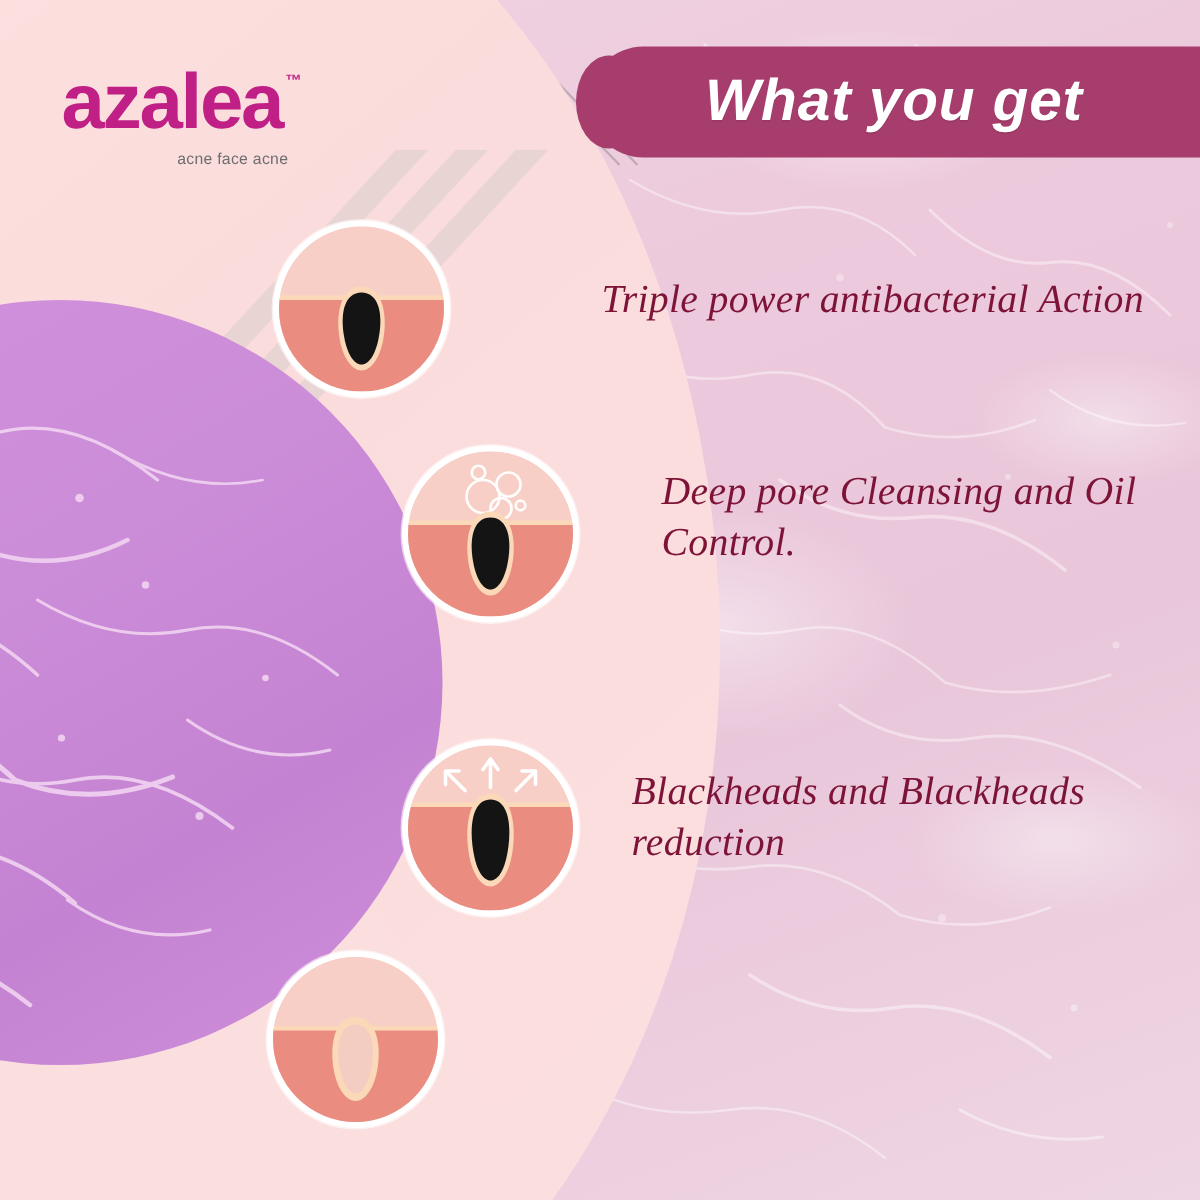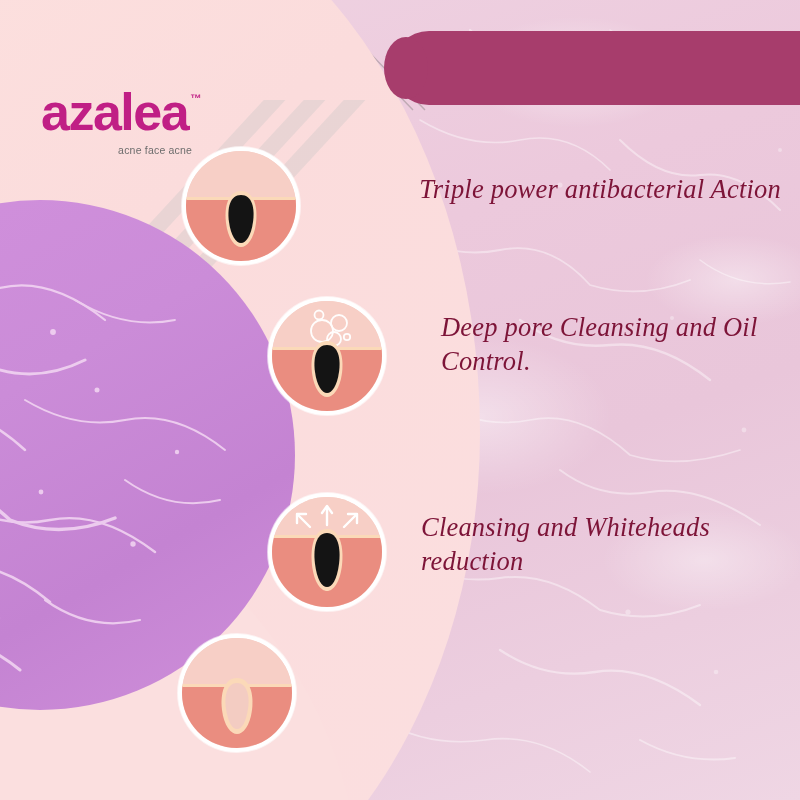--- a/index.html
+++ b/index.html
@@ -64,21 +64,21 @@
   .banner-text{
     position:absolute;left:392px;top:31px;width:408px;height:74px;
     display:flex;align-items:center;justify-content:center;
     color:#ffffff;font-weight:bold;font-style:italic;
     font-size:39px;letter-spacing:.6px;
     font-family:"Liberation Sans",sans-serif;
     text-shadow:0 1px 0 rgba(0,0,0,.07);
   }
 
   
-  .logo{position:absolute;left:41px;top:44px;margin-top:44px;}
+  .logo{position:absolute;left:41px;top:44px;}
   .logo-word{
     font-family:"Liberation Sans",sans-serif;
     font-weight:bold;font-size:52px;line-height:.95;
     color:#c01f85;letter-spacing:-1.5px;
   }
   .logo-tm{
     position:absolute;right:-13px;top:4px;
     font-size:11px;color:#c01f85;font-weight:bold;
   }
   .logo-sub{
@@ -103,21 +103,21 @@
     line-height:1.30;
     letter-spacing:.2px;
   }
 
   
   .ic1{left:182px;top:147px;}
   .ic2{left:268px;top:297px;}
   .ic3{left:268px;top:493px;}
   .ic4{left:178px;top:634px;}
 
-  .tx1{left:401px;top:172px;width:380px;text-align:right;}
+  .tx1{left:401px;top:182px;width:380px;}
   .tx2{left:441px;top:310px;width:355px;font-style:italic;}
   .tx3{left:421px;top:510px;width:380px;}
   .tx4{left:372px;top:658px;width:400px;}
 </style>
 </head>
 <body>
 
 <div id="stage">
 
   <div class="bg-marble"></div>
@@ -210,20 +210,21 @@
           <circle cx="348" cy="344" r="2.7"></circle>
         <circle cx="112" cy="452" r="2.3"></circle>
           <circle cx="268" cy="132" r="2.9"></circle>
         <circle cx="392" cy="252" r="2.2"></circle>
           <circle cx="48" cy="288" r="2.5"></circle>
       </g>
     </svg>
   </div>
 
   <div class="banner"></div>
+  <div class="banner-text">What you get</div>
 
   <div class="logo">
     <div class="logo-word">azalea</div>
     <div class="logo-tm">™</div>
     <div class="logo-sub">acne face acne</div>
   </div>
 
   <div class="icon-circle ic1">
     <svg class="icon-inner" viewBox="0 0 110 110">
       <rect x="0" y="0" width="110" height="48" fill="#f7cfc6"></rect>
@@ -263,21 +264,21 @@
           <path d="M50 16 L55 9 L60 16"></path>
         <path d="M38 30 L26 18"></path>
           <path d="M25 26 L25 17 L34 17"></path>
         <path d="M72 30 L84 18"></path>
           <path d="M85 26 L85 17 L76 17"></path>
       </g>
       <path d="M55 32 C42 32 38 50 40 68 C42 86 49 94 55 94 C61 94 68 86 70 68 C72 50 68 32 55 32 Z" fill="#fbd9b8"></path>
       <path d="M55 36 C44 36 41 51 43 67 C45 83 50 90 55 90 C60 90 65 83 67 67 C69 51 66 36 55 36 Z" fill="#141414"></path>
     </svg>
   </div>
-  <div class="feat-text tx3">Cleansing and Whiteheads reduction</div>
+  <div class="feat-text tx3">Blackheads and Blackheads reduction</div>
 
   <div class="icon-circle ic4">
     <svg class="icon-inner" viewBox="0 0 110 110">
       <rect x="0" y="0" width="110" height="48" fill="#f7cfc6"></rect>
       <rect x="0" y="48" width="110" height="62" fill="#ea8d80"></rect>
       <rect x="0" y="46" width="110" height="3" fill="#fbd9b8"></rect>
       <path d="M55 40 C42 40 38 56 40 72 C42 88 49 96 55 96 C61 96 68 88 70 72 C72 56 68 40 55 40 Z" fill="#fbd9b8"></path>
       <path d="M55 45 C45 45 42 58 44 71 C46 84 50 91 55 91 C60 91 64 84 66 71 C68 58 65 45 55 45 Z" fill="#f3ccc2"></path>
     </svg>
   </div>

